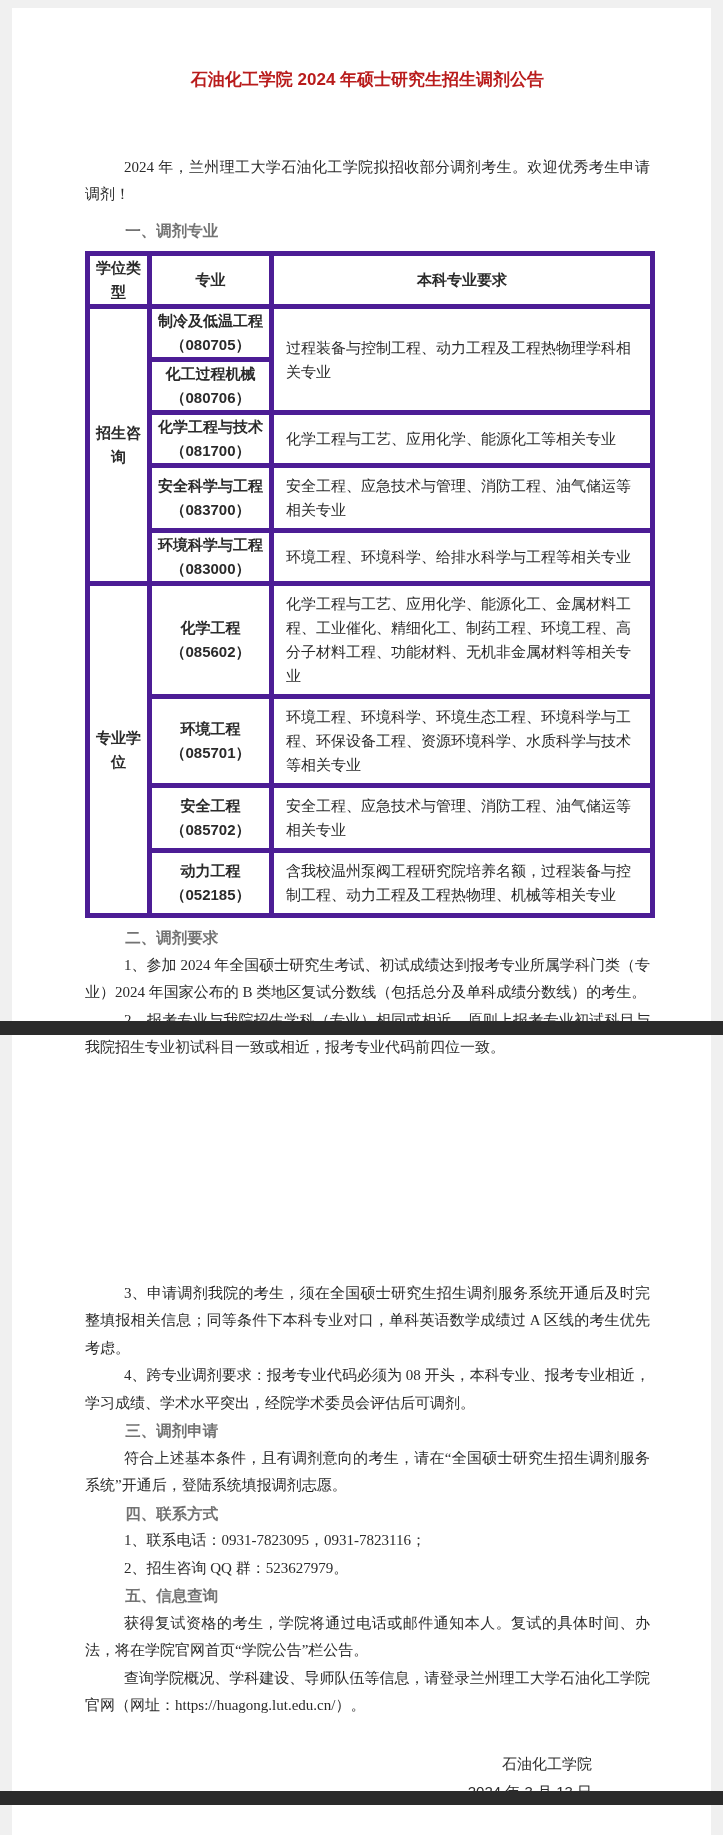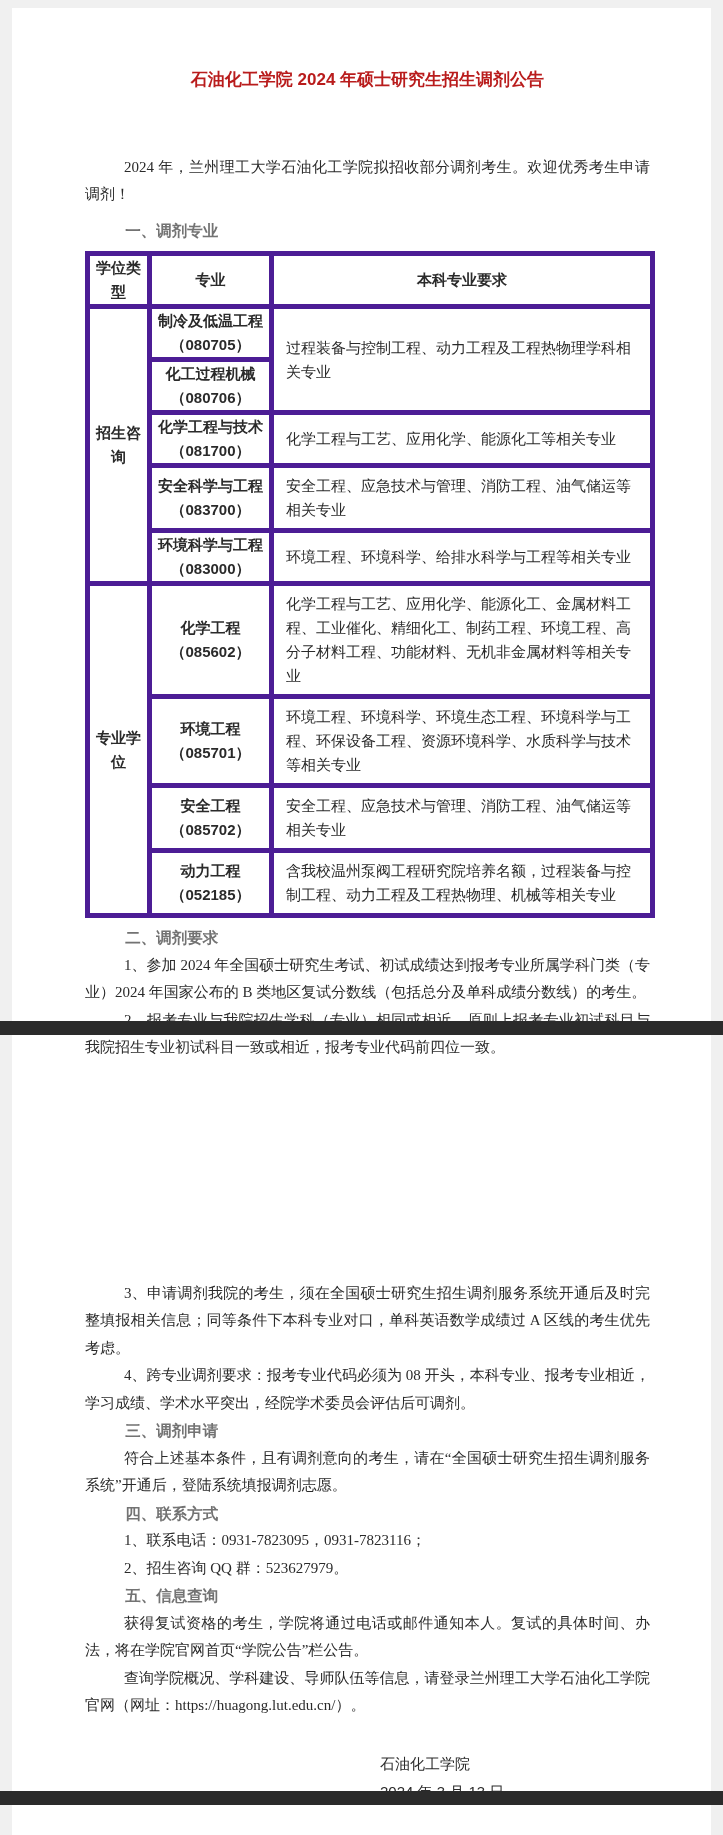--- a/index.html
+++ b/index.html
@@ -88,21 +88,21 @@
     width: 723px;
     height: 14px;
     background: #2b2b2b;
     z-index: 5;
   }
   .sep-band.band-1 { top: 1021px; }
   .sep-band.band-2 { top: 1791px; }
   .signature {
     width: 212px;
     margin: 30px 58px 0 auto;
-    text-align: left;
+    text-align: right;
     line-height: 28px;
   }
 </style>
 </head>
 <body>
 
 <div class="page">
   <div class="content">
 
     <h1 class="doc-title">石油化工学院 2024 年硕士研究生招生调剂公告</h1>

